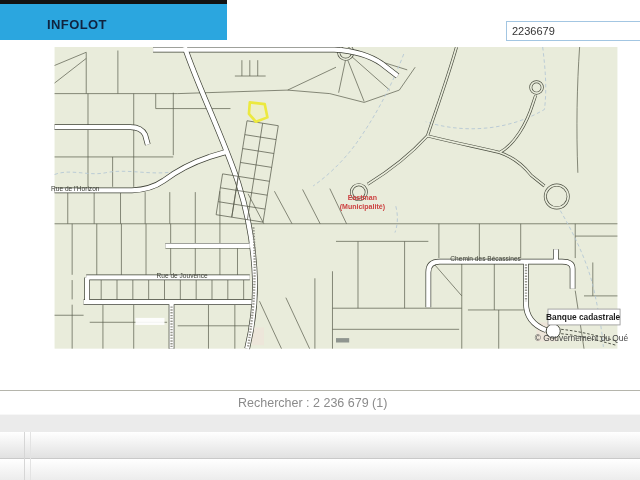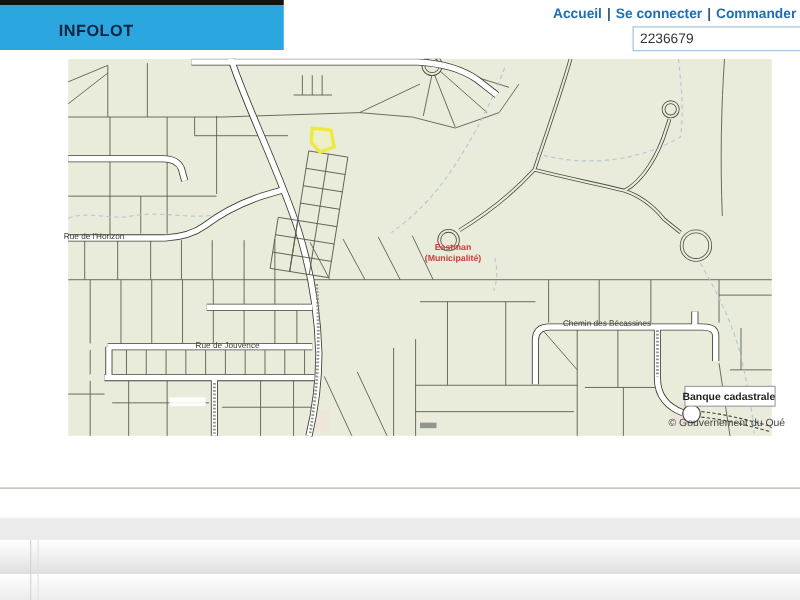--- a/index.html
+++ b/index.html
@@ -39,23 +39,20 @@
 </style>
 </head>
 <body>
 
 <div id="app">
 
   <div class="topblack"></div>
   <div class="bluebar"></div>
   <div class="brand">INFOLOT</div>
 
-  <div class="navlinks">
-    <a>Accueil</a><span class="navsep">|</span><a>Se connecter</a><span class="navsep">|</span><a>Commander</a>
-  </div>
 
   <input class="searchbox" type="text" value="2236679" style="">
 
   <div class="mapwrap">
   <svg width="640" height="343" viewBox="0 47 640 390">
     <rect x="0" y="47" width="640" height="343" fill="#e9ecdb"></rect>
 
     <rect x="548" y="360" width="24" height="22" fill="#f0e2d8" opacity="0.65"></rect>
     <rect x="224" y="366" width="14" height="20" fill="#f0e2d8" opacity="0.55"></rect>
 
@@ -154,20 +151,21 @@
 
     <text class="maptext" x="350" y="221" font-size="8" font-weight="600" fill="#cc4040" text-anchor="middle">Eastman</text>
     <text class="maptext" x="350" y="231" font-size="8" font-weight="600" fill="#cc4040" text-anchor="middle">(Municipalité)</text>
 
     <rect x="561" y="345" width="82" height="18" fill="#ffffff" stroke="#9a9a9a" stroke-width="1"></rect>
     <text class="maptext" x="601" y="357.5" font-size="9.5" font-weight="bold" fill="#1d1d1d" text-anchor="middle">Banque cadastrale</text>
     <text class="maptext" x="546" y="381" font-size="9.5" fill="#454545">© Gouvernement du Qué</text>
   </svg>
   </div>
 
+  <div class="statusline">Rechercher : 2 236 679 (1)</div>
 
   <div class="band"></div>
   <div class="row1"></div>
   <div class="row2"></div>
   <div class="vdiv1"></div>
   <div class="vdiv2"></div>
 
 </div>
 
 </body></html>

